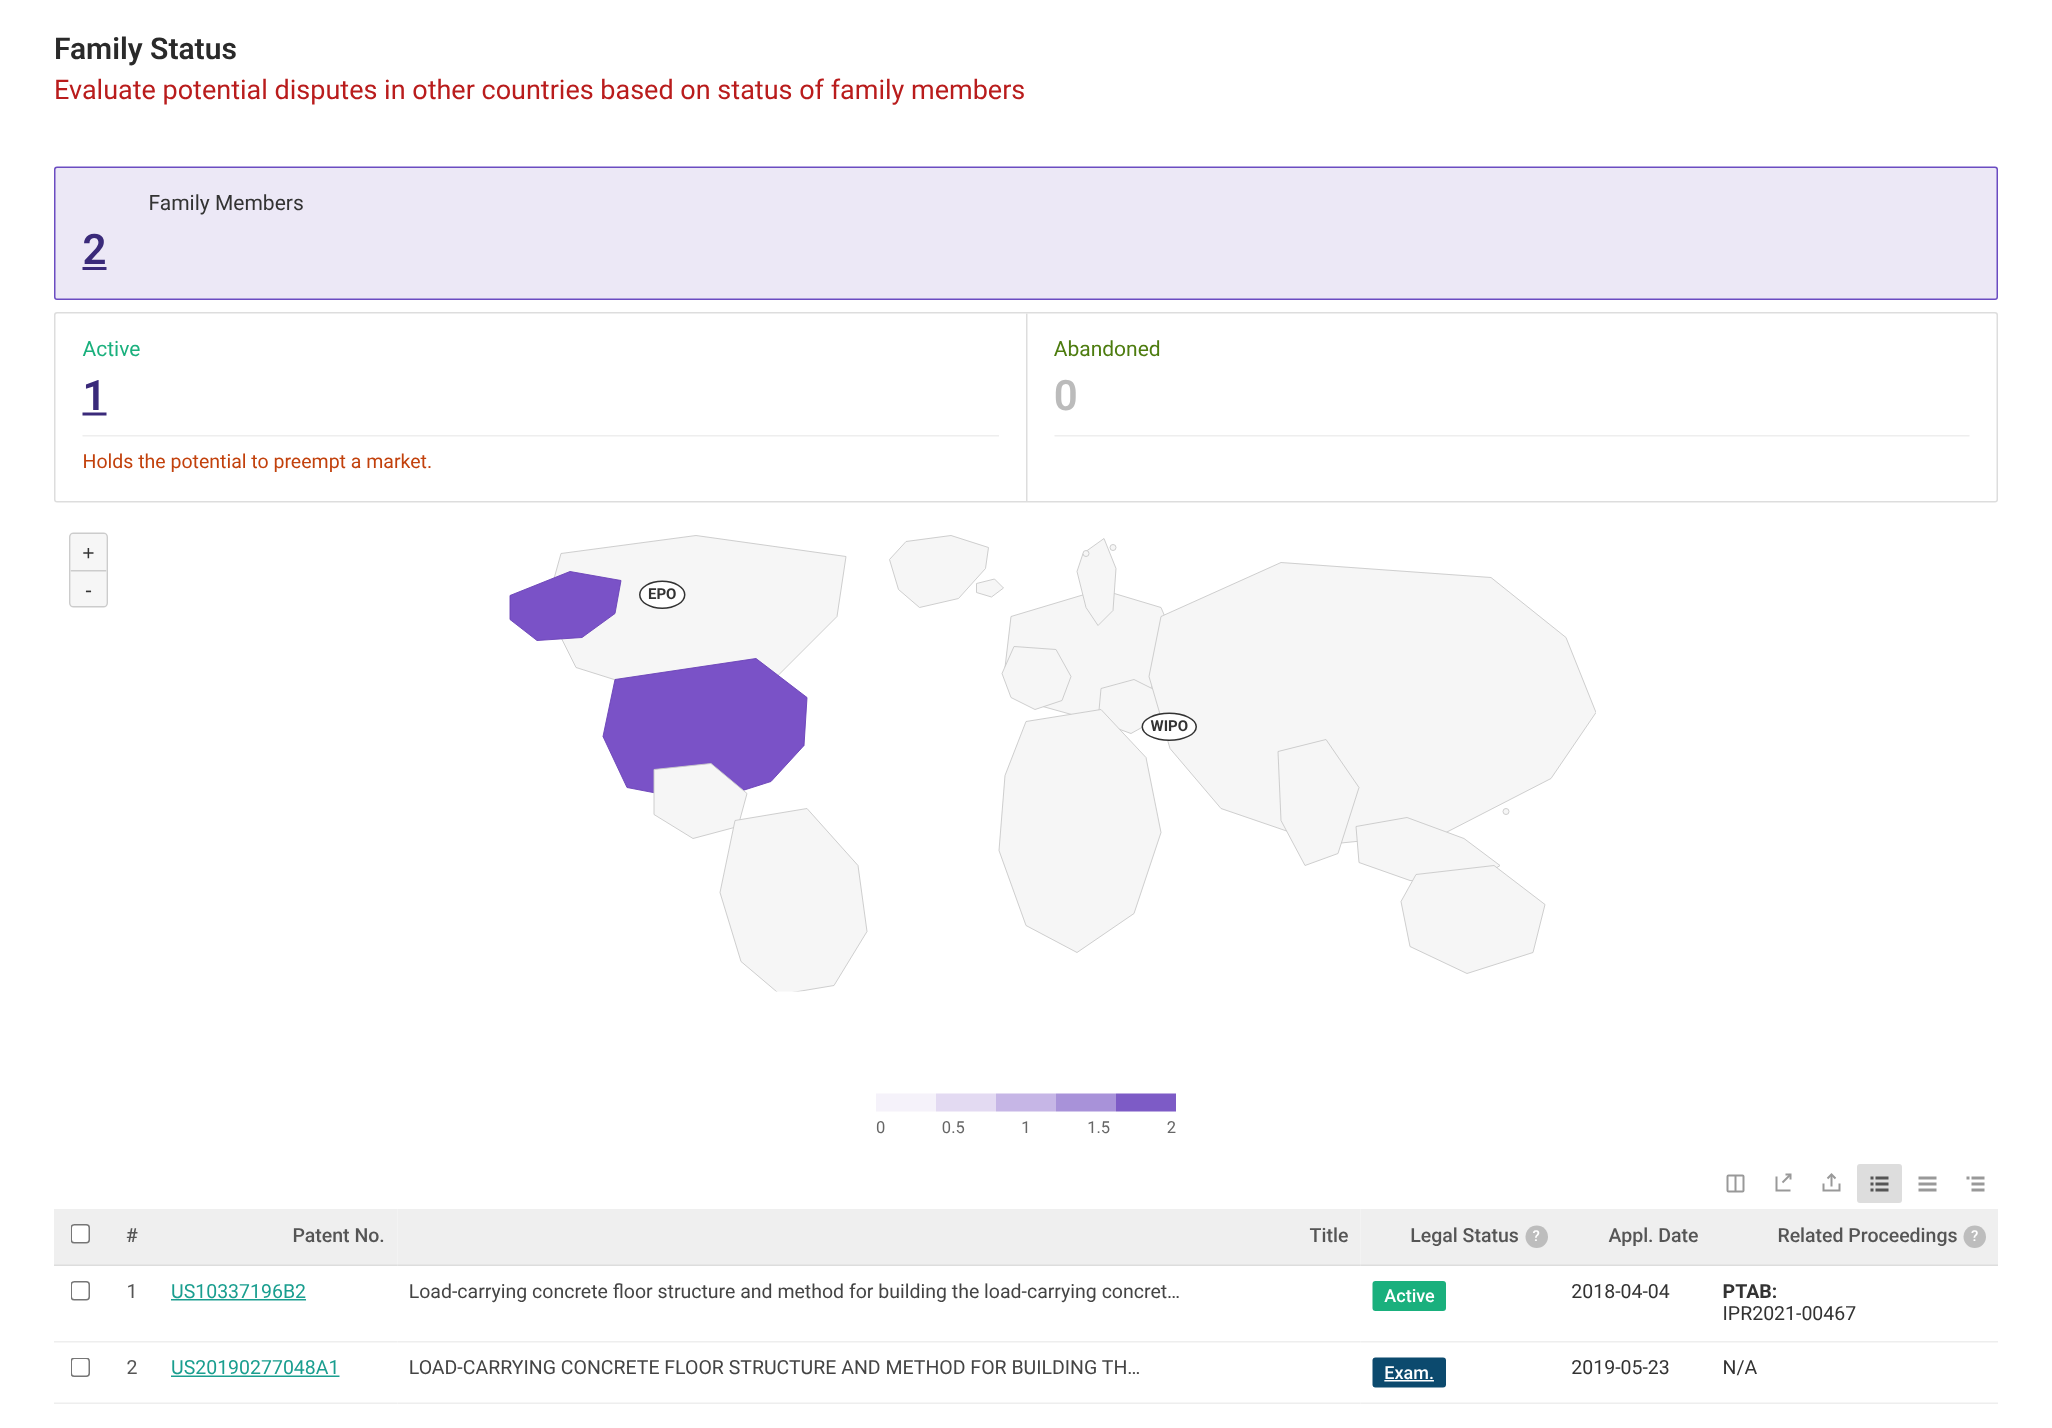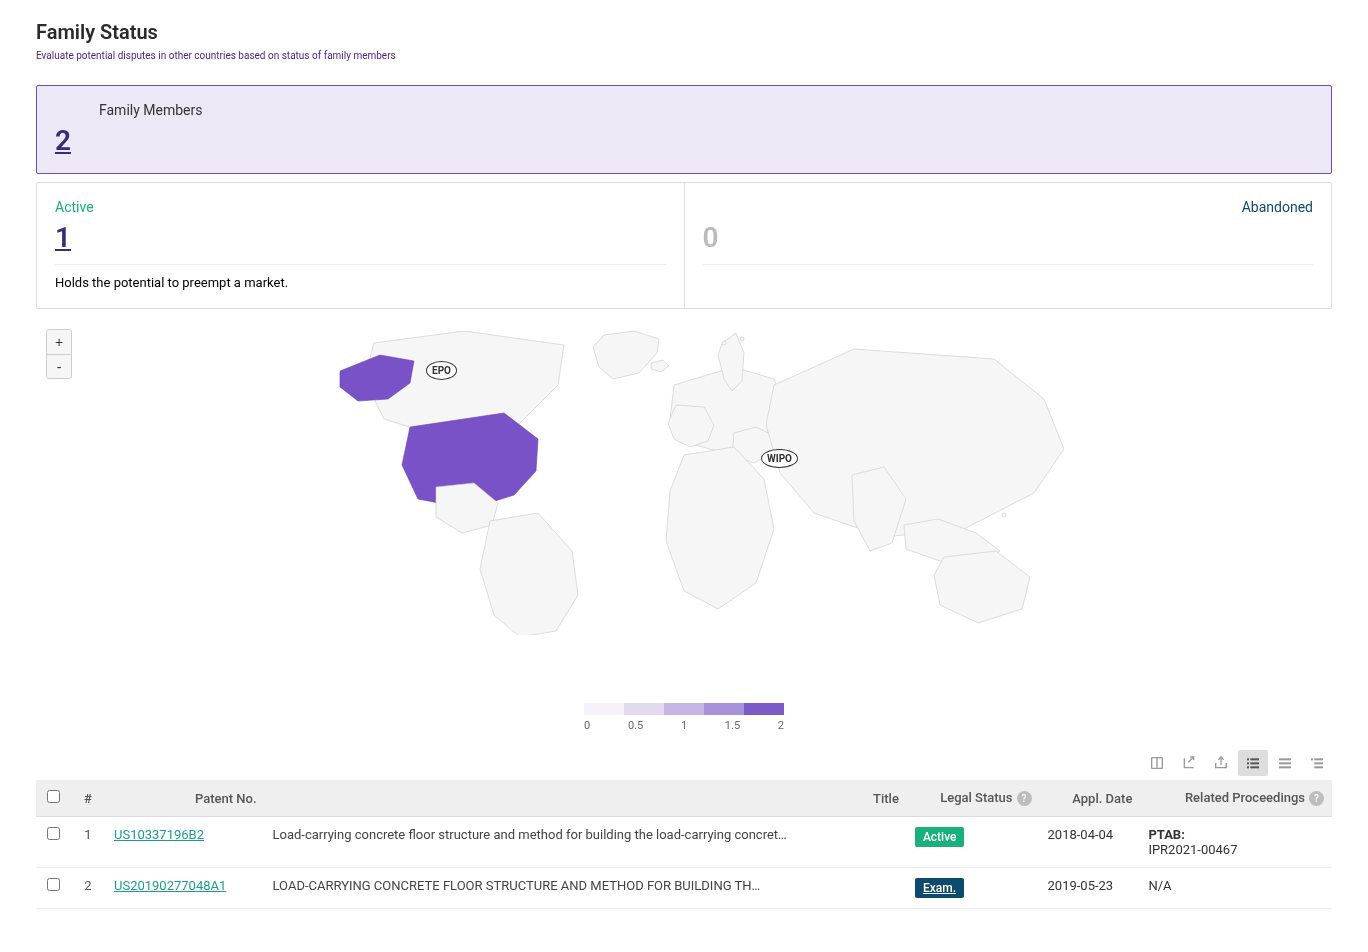--- a/index.html
+++ b/index.html
@@ -1,33 +1,33 @@
 <!DOCTYPE html>
 <html><head>
 <meta charset="utf-8">
 <style>
 * { box-sizing: border-box; margin: 0; padding: 0; }
 body { font-family: -apple-system, BlinkMacSystemFont, "Segoe UI", Roboto, Helvetica, Arial, sans-serif; background: #fff; color: #333; font-size: 14px; }
 .container { padding: 20px 36px; max-width: 1368px; }
 .page-title { font-size: 20px; font-weight: 600; color: #2a2a2a; margin-bottom: 6px; }
-.page-subtitle { font-size: 10px; color: #4c1d95; margin-bottom: 24px; }
+.page-subtitle { font-size: 18px; color: #b91c1c; margin-bottom: 40px; }
 .summary-card { border: 1.5px solid #6b4cc1; background: #ece8f6; border-radius: 2px; padding: 16px 18px; margin-bottom: 8px; }
 .summary-card-label { font-size: 14px; color: #333; margin-bottom: 6px; margin-left: 44px; }
 .summary-card-value { font-size: 28px; font-weight: 600; color: #3a2a7a; text-decoration: underline; cursor: pointer; display:inline-block; }
 .stats-row { display: flex; gap: 0; border: 1px solid #ddd; border-radius: 2px; margin-bottom: 16px; }
 .stat-box { flex: 1; padding: 16px 18px 18px; }
 .stat-box + .stat-box { border-left: 1px solid #ddd; }
 .stat-label { font-size: 14px; margin-bottom: 6px; }
 .stat-label.active { color: #1ab07d; }
-.stat-label.abandoned { color: #0c4a6e; text-align: right; }
+.stat-label.abandoned { color: #4d7c0f; }
 .stat-value { font-size: 28px; font-weight: 600; }
 .stat-value.has { color: #3a2a7a; text-decoration: underline; cursor:pointer; display:inline-block; }
 .stat-value.zero { color: #bbb; }
 .stat-divider { border: none; border-top: 1px solid #eee; margin: 10px 0; }
-.stat-desc { font-size: 13px; color: #000000; }
+.stat-desc { font-size: 13px; color: #c2410c; }
 .map-area { position: relative; width: 100%; height: 370px; margin-bottom: 8px; }
 .zoom-controls { position: absolute; top: 4px; left: 10px; display: flex; flex-direction: column; border: 1px solid #ccc; border-radius: 3px; background: #f6f6f6; overflow:hidden; }
 .zoom-btn { width: 24px; height: 24px; border: none; background: #f6f6f6; cursor: pointer; font-size: 14px; color:#333; }
 .zoom-btn + .zoom-btn { border-top: 1px solid #ccc; }
 .map-svg { display:block; margin: 0 auto; width: 760px; height: 310px; }
 .map-label-bubble { position:absolute; background:#fff; border:1px solid #333; border-radius:50%; font-size:10px; color:#333; padding:3px 5px; font-weight:700; }
 .bubble-epo { top:36px; left:390px; }
 .bubble-wipo { top:124px; left:725px; }
 .legend-wrap { display:flex; flex-direction:column; align-items:center; gap:4px; margin-top:2px; margin-bottom:14px; }
 .legend-bar { display:flex; height:12px; width:200px; }

